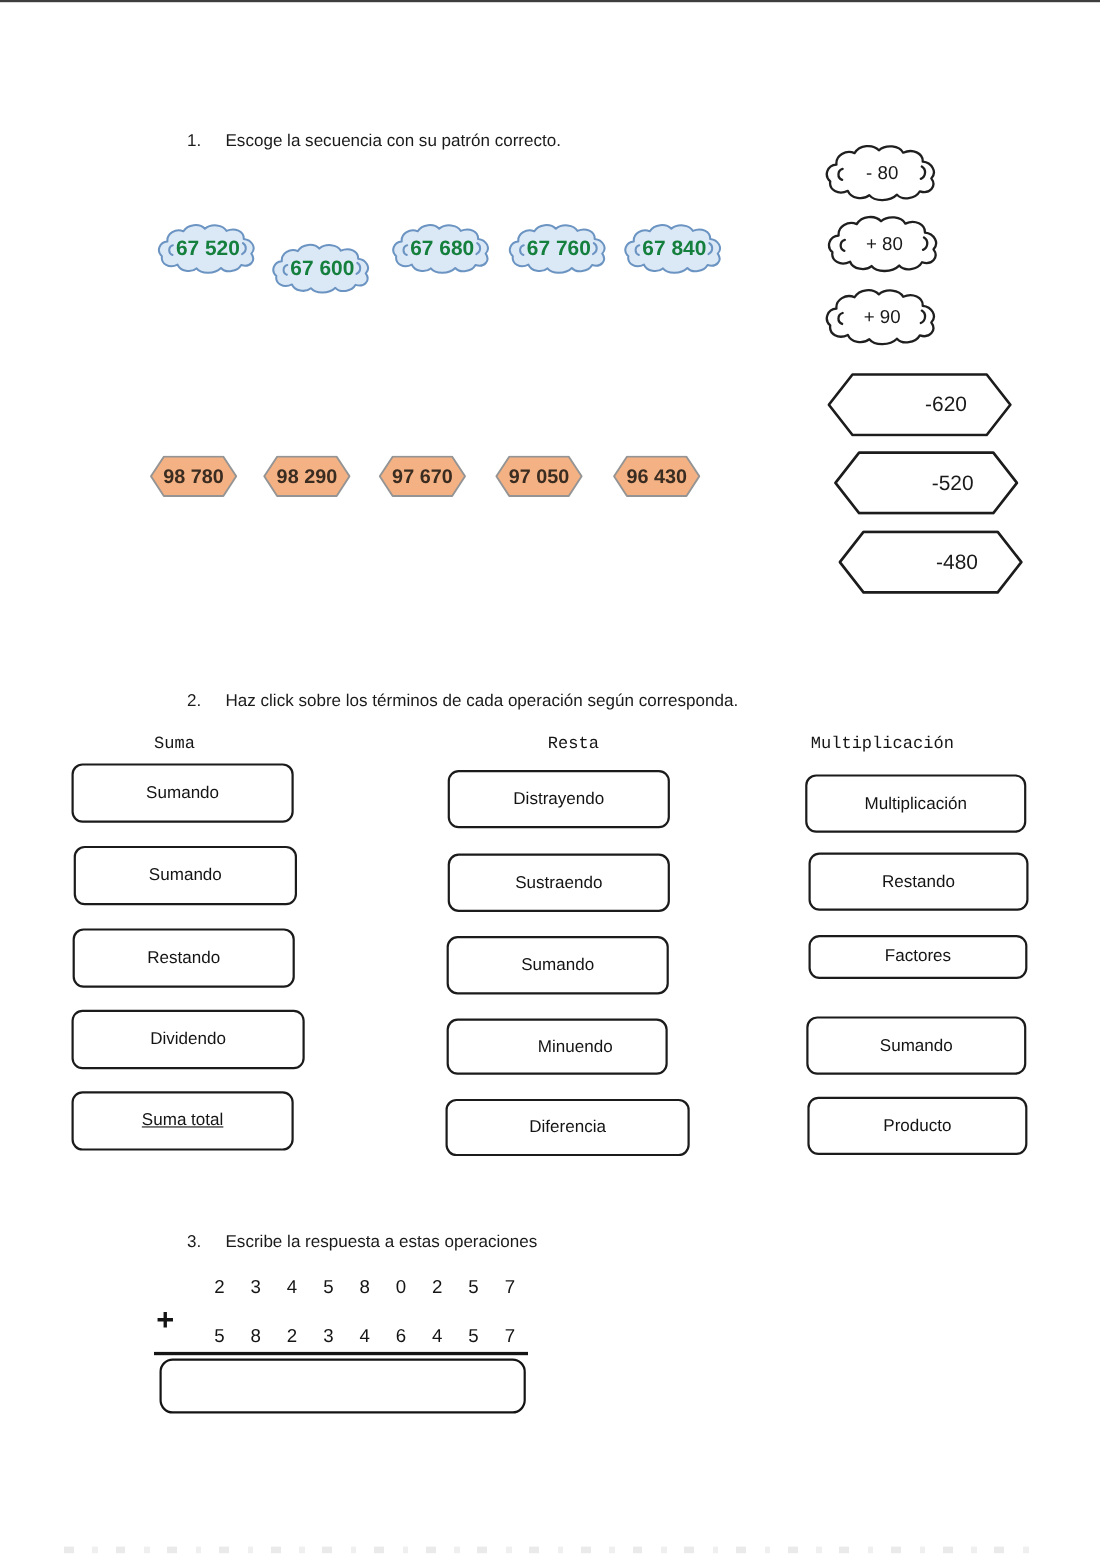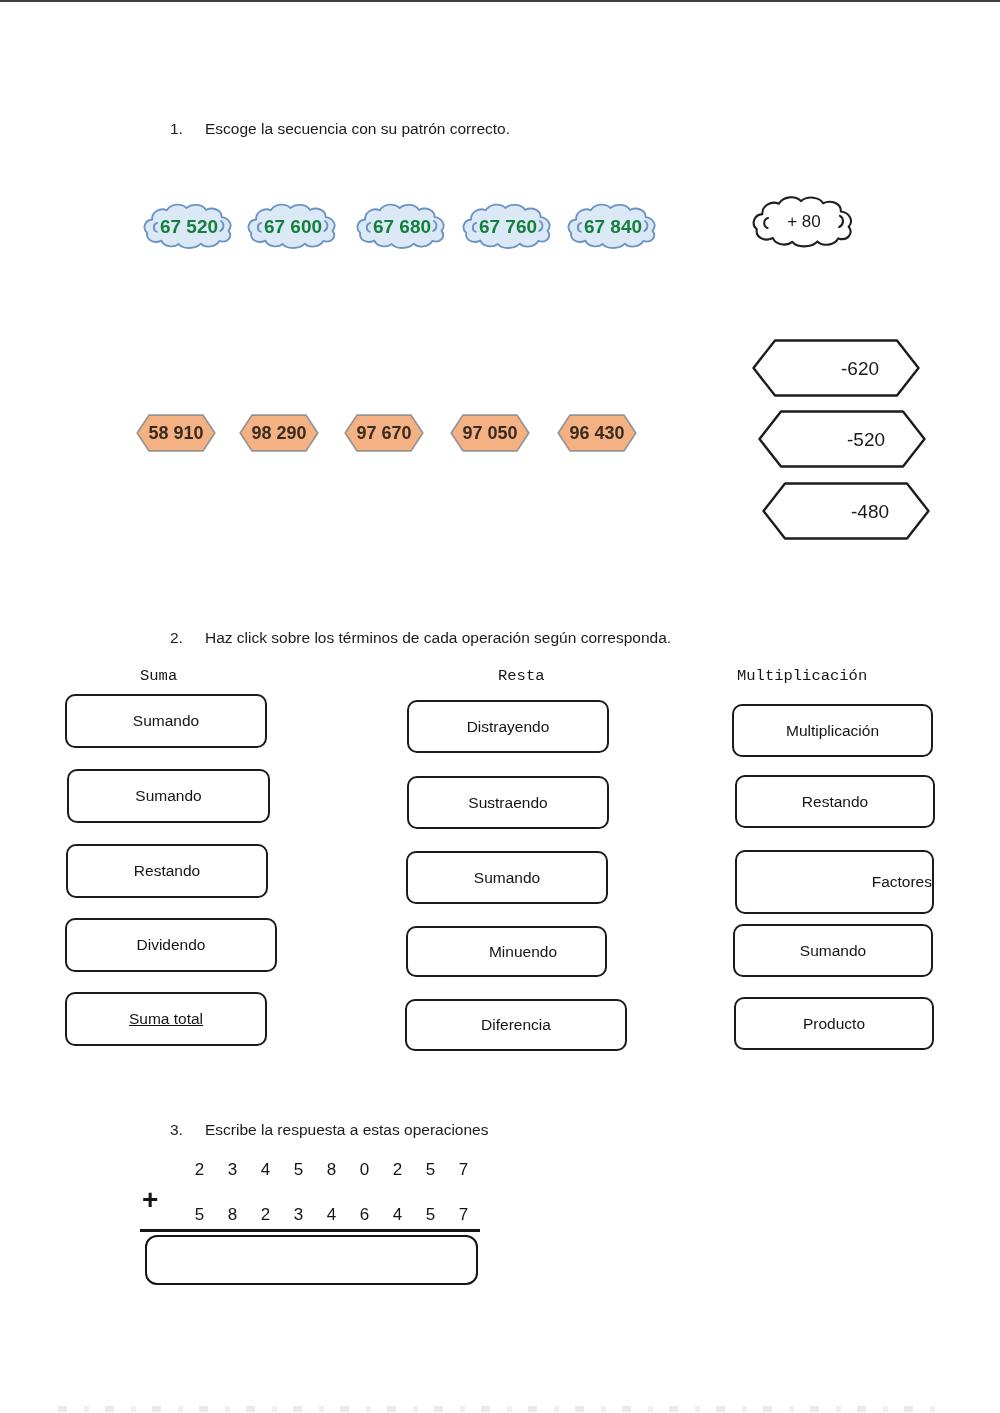--- a/index.html
+++ b/index.html
@@ -75,21 +75,21 @@
     <span class="qnum">1.</span>
     <span>Escoge la secuencia con su patrón correcto.</span>
   </div>
 
   <div class="shape cloud-blue" style="left:143px;top:200px;width:92px;height:52px;">
     <svg viewBox="0 0 120 62">
         <use href="#cloudshape"></use>
       </svg>
     <span class="lbl">67 520</span>
   </div>
-  <div class="shape cloud-blue" style="left:247px;top:200px;width:92px;height:52px;">
+  <div class="shape cloud-blue" style="left:247px;top:218px;width:92px;height:52px;">
     <svg viewBox="0 0 120 62">
         <use href="#cloudshape"></use>
       </svg>
     <span class="lbl">67 600</span>
   </div>
   <div class="shape cloud-blue" style="left:356px;top:200px;width:92px;height:52px;">
     <svg viewBox="0 0 120 62">
         <use href="#cloudshape"></use>
       </svg>
     <span class="lbl">67 680</span>
@@ -100,25 +100,37 @@
       </svg>
     <span class="lbl">67 760</span>
   </div>
   <div class="shape cloud-blue" style="left:567px;top:200px;width:92px;height:52px;">
     <svg viewBox="0 0 120 62">
         <use href="#cloudshape"></use>
       </svg>
     <span class="lbl">67 840</span>
   </div>
 
+  <div class="shape cloud-white" style="left:750px;top:129px;width:104px;height:56px;">
+    <svg viewBox="0 0 120 62">
+        <use href="#cloudshape"></use>
+      </svg>
+    <span class="lbl">- 80</span>
+  </div>
   <div class="shape cloud-white" style="left:752px;top:193px;width:104px;height:57px;">
     <svg viewBox="0 0 120 62">
         <use href="#cloudshape"></use>
       </svg>
     <span class="lbl">+ 80</span>
+  </div>
+  <div class="shape cloud-white" style="left:750px;top:260px;width:104px;height:56px;">
+    <svg viewBox="0 0 120 62">
+        <use href="#cloudshape"></use>
+      </svg>
+    <span class="lbl">+ 90</span>
   </div>
 
   <div class="shape hex-white" style="left:752px;top:339px;width:168px;height:58px;">
     <svg viewBox="0 0 168 58">
         <use href="#hexbig"></use>
       </svg>
     <span class="lbl">-620</span>
   </div>
   <div class="shape hex-white" style="left:758px;top:410px;width:168px;height:58px;">
     <svg viewBox="0 0 168 58">
@@ -130,21 +142,21 @@
     <svg viewBox="0 0 168 58">
         <use href="#hexbig"></use>
       </svg>
     <span class="lbl">-480</span>
   </div>
 
   <div class="shape hex-orange" style="left:135px;top:414px;width:82px;height:38px;">
     <svg viewBox="0 0 84 40">
         <use href="#hexsmall"></use>
       </svg>
-    <span class="lbl">58 910</span>
+    <span class="lbl">98 780</span>
   </div>
   <div class="shape hex-orange" style="left:238px;top:414px;width:82px;height:38px;">
     <svg viewBox="0 0 84 40">
         <use href="#hexsmall"></use>
       </svg>
     <span class="lbl">98 290</span>
   </div>
   <div class="shape hex-orange" style="left:343px;top:414px;width:82px;height:38px;">
     <svg viewBox="0 0 84 40">
         <use href="#hexsmall"></use>
@@ -204,21 +216,21 @@
   <div class="termbox" style="left:405px;top:999px;width:222px;height:52px;">
       <span>Diferencia</span>
     </div>
 
   <div class="termbox" style="left:732px;top:704px;width:201px;height:53px;">
       <span>Multiplicación</span>
     </div>
   <div class="termbox" style="left:735px;top:775px;width:200px;height:53px;">
       <span>Restando</span>
     </div>
-  <div class="termbox" style="left:735px;top:850px;width:199px;height:64px;justify-content:flex-end;">
+  <div class="termbox" style="left:735px;top:850px;width:199px;height:40px;">
       <span>Factores</span>
     </div>
   <div class="termbox" style="left:733px;top:924px;width:200px;height:53px;">
       <span>Sumando</span>
     </div>
   <div class="termbox" style="left:734px;top:997px;width:200px;height:53px;">
       <span>Producto</span>
     </div>
 
   <div class="abs prompt-line" style="left:170px;top:1121px;">

